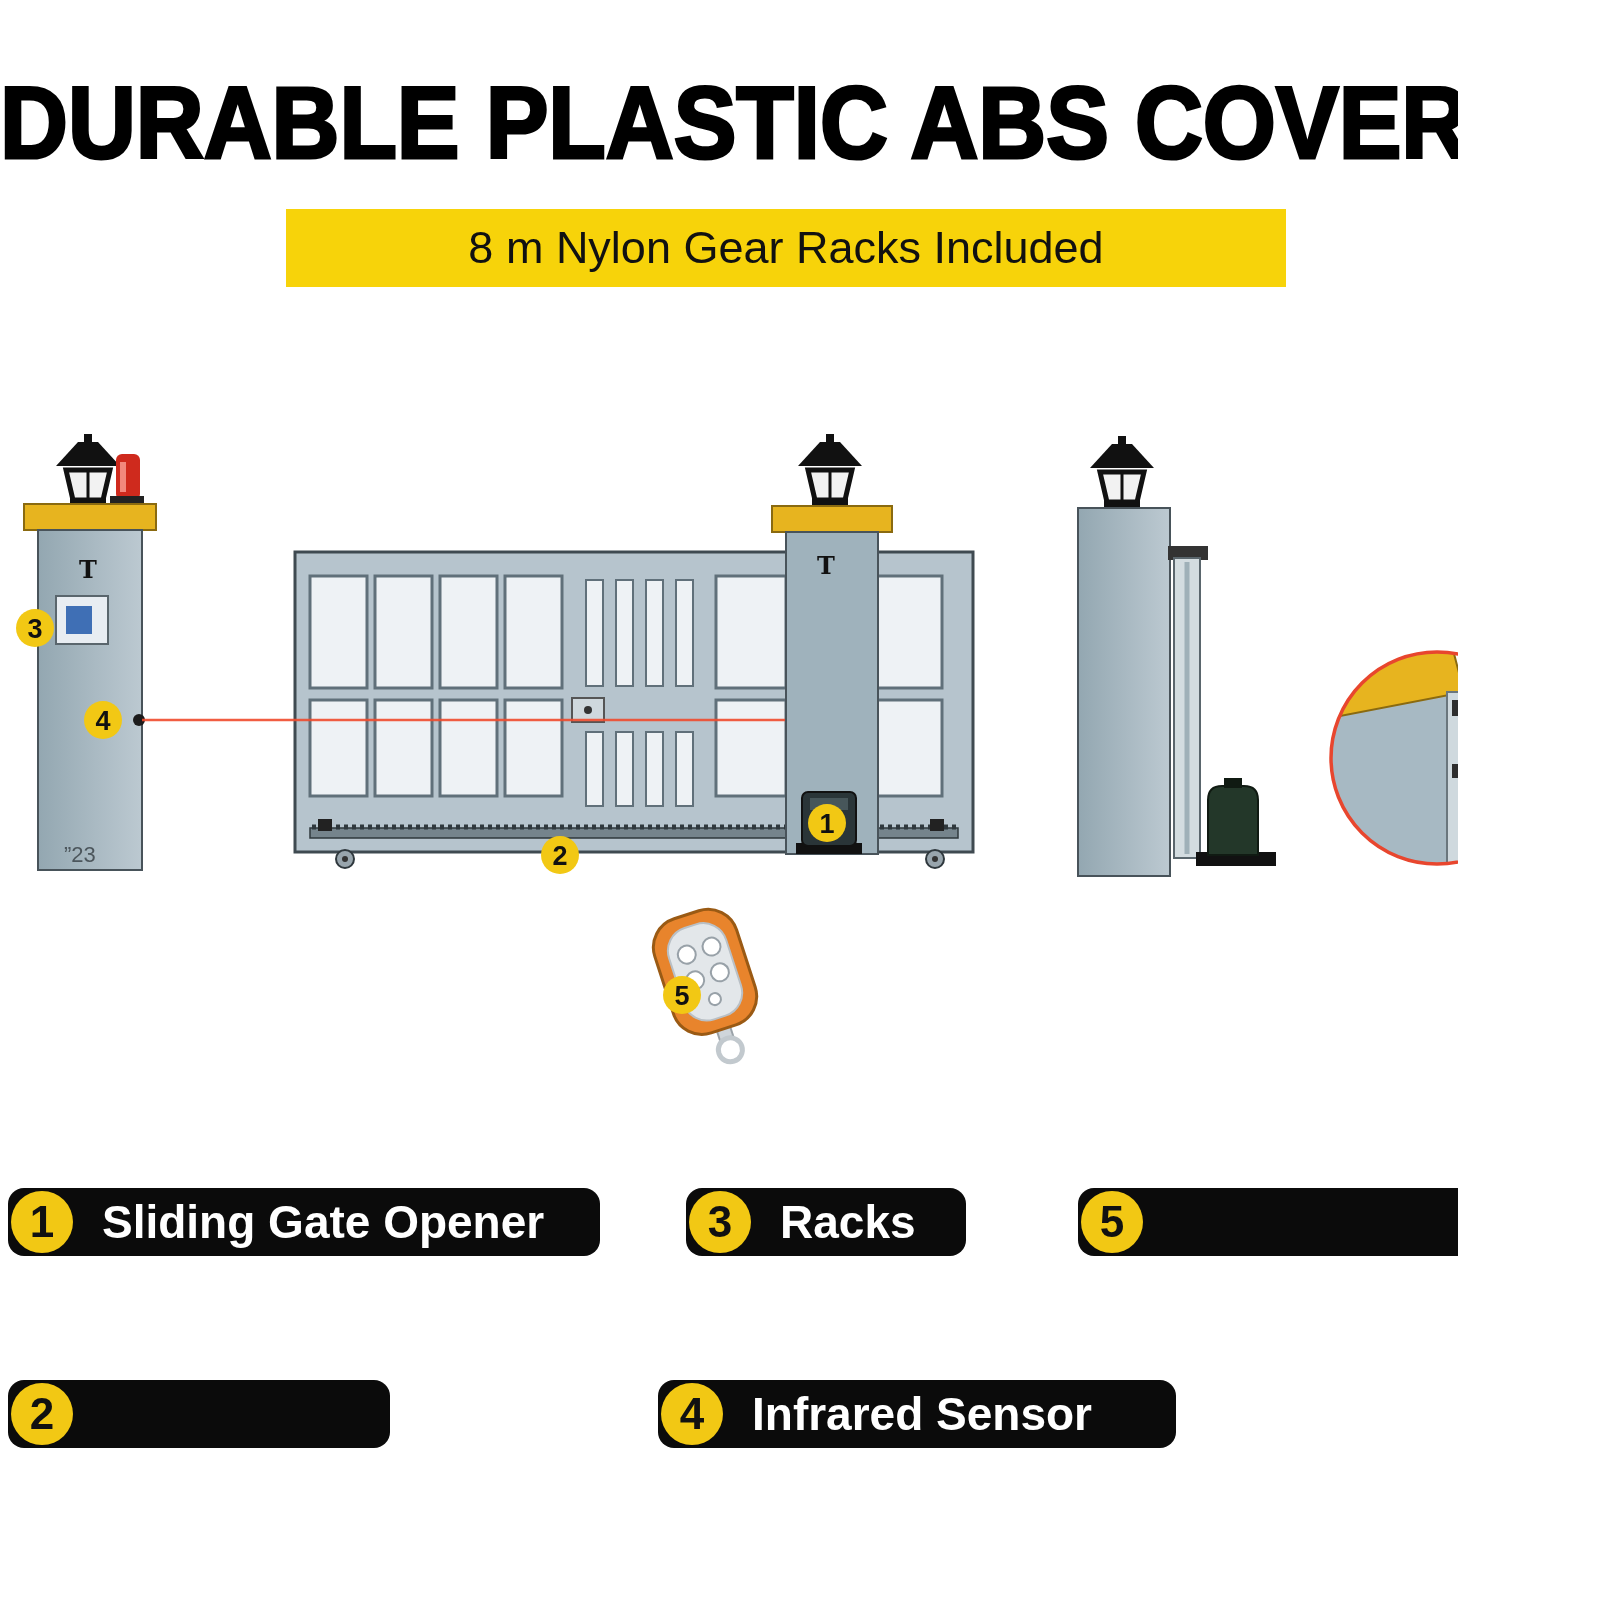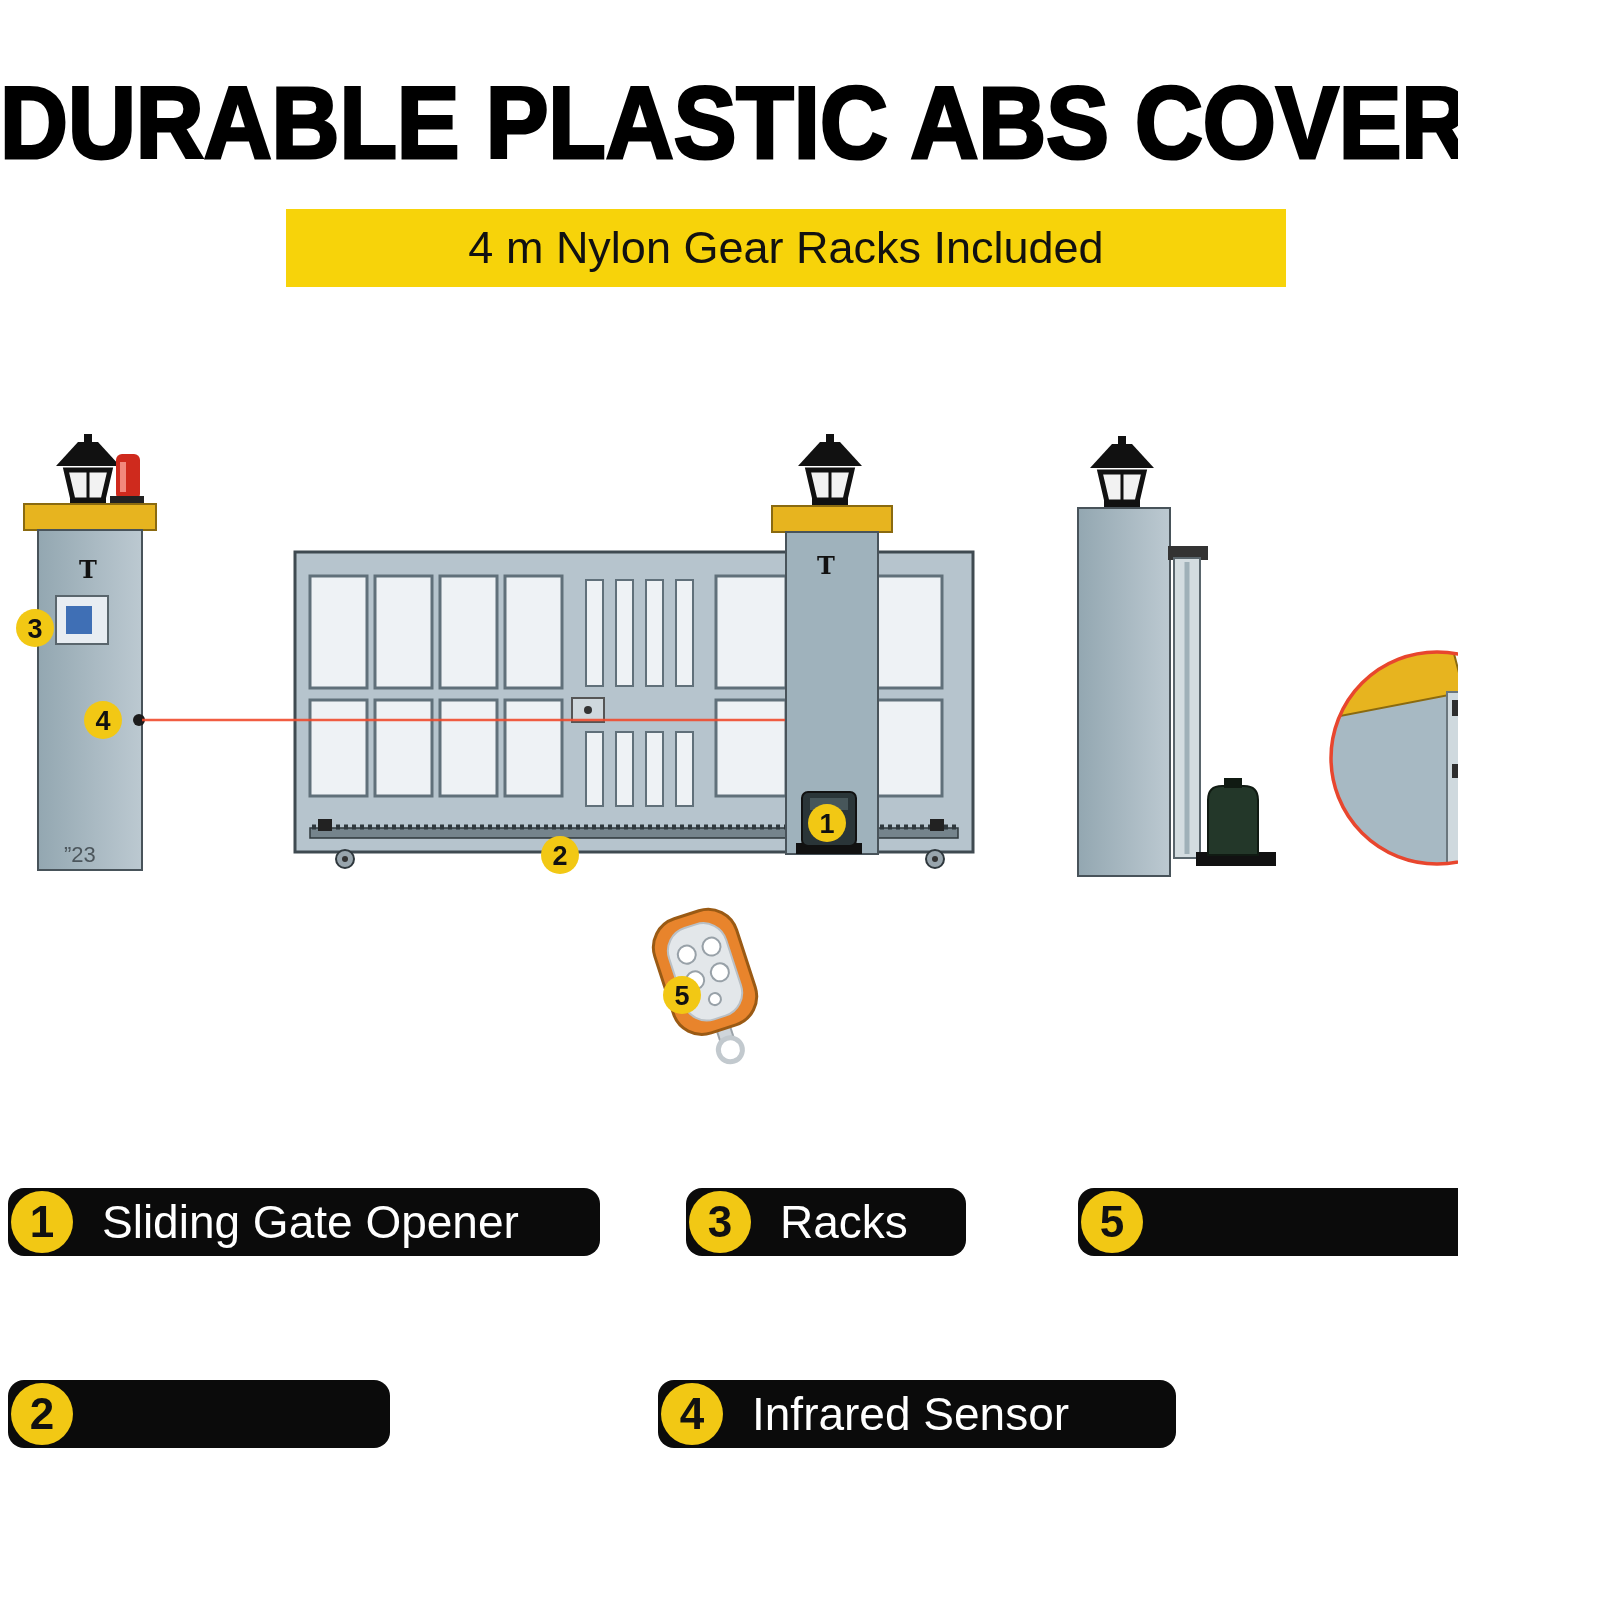--- a/index.html
+++ b/index.html
@@ -26,35 +26,35 @@
   .legend { position:absolute; top:0; left:0; width:1600px; height:1600px; pointer-events:none; }
   .pill {
     position:absolute; height:68px; background:#0b0b0b; border-radius:16px;
     display:flex; align-items:center;
   }
   .badge {
     position:absolute; left:3px; top:3px; width:62px; height:62px; border-radius:50%;
     background:#f2c814; display:flex; align-items:center; justify-content:center;
     font-size:44px; font-weight:bold; color:#111;
   }
-  .pill-label { color:#ffffff; font-size:46px; padding-left:94px; padding-right:30px; white-space:nowrap; }
+  .pill-label { color:#ffffff; font-size:46px; padding-left:94px; padding-right:30px; white-space:nowrap;font-weight:bold; }
 
   .tmark { font-size:24px; font-weight:bold; fill:#111; text-anchor:middle; font-family:"DejaVu Serif", serif; }
   .marker-num { font-size:27px; font-weight:bold; fill:#111; text-anchor:middle; dominant-baseline:central; font-family:"Liberation Sans", sans-serif; }
   .pillar-text { font-size:22px; fill:#4c565c; font-family:"Liberation Sans", sans-serif; }
 </style>
 </head>
 <body>
 
 <div class="page">
 
   <h1 class="title">DURABLE PLASTIC ABS COVER</h1>
 
   <div class="banner">
-    <span>4 m Nylon Gear Racks Included</span>
+    <span>8 m Nylon Gear Racks Included</span>
   </div>
 
   <div class="illustration">
     <svg width="1600" height="700" viewBox="0 0 1600 700" xmlns="http://www.w3.org/2000/svg">
       <defs>
         <linearGradient id="pillarGrad" x1="0" y1="0" x2="1" y2="0">
           <stop offset="0" stop-color="#93a7b1"></stop>
           <stop offset="1" stop-color="#bcc9d1"></stop>
         </linearGradient>
         <g id="lamp">

